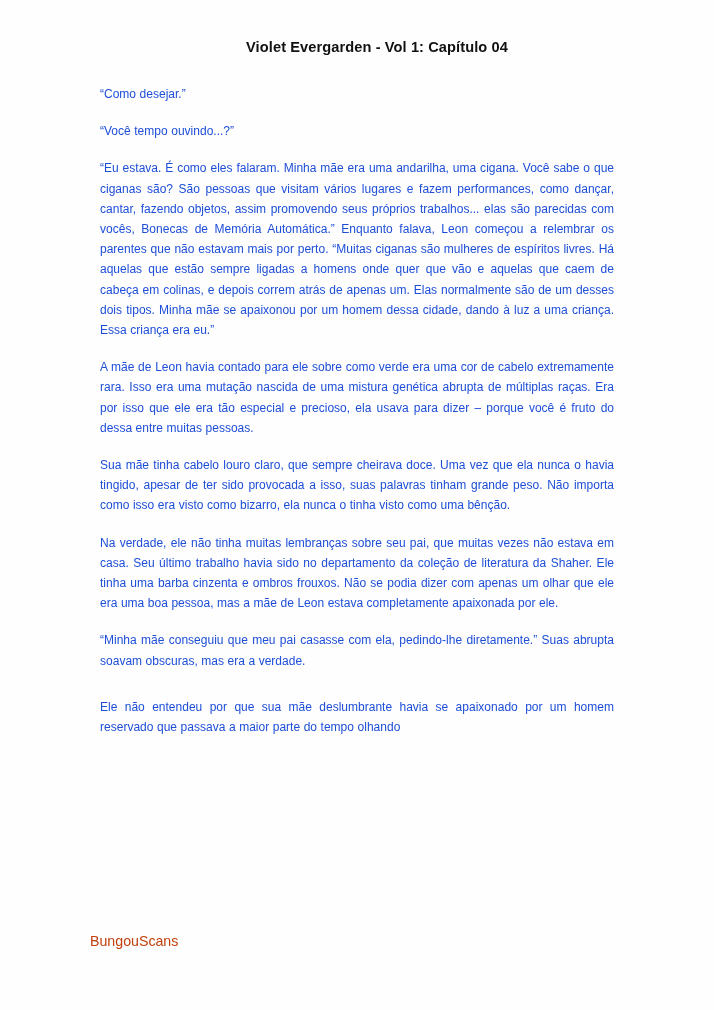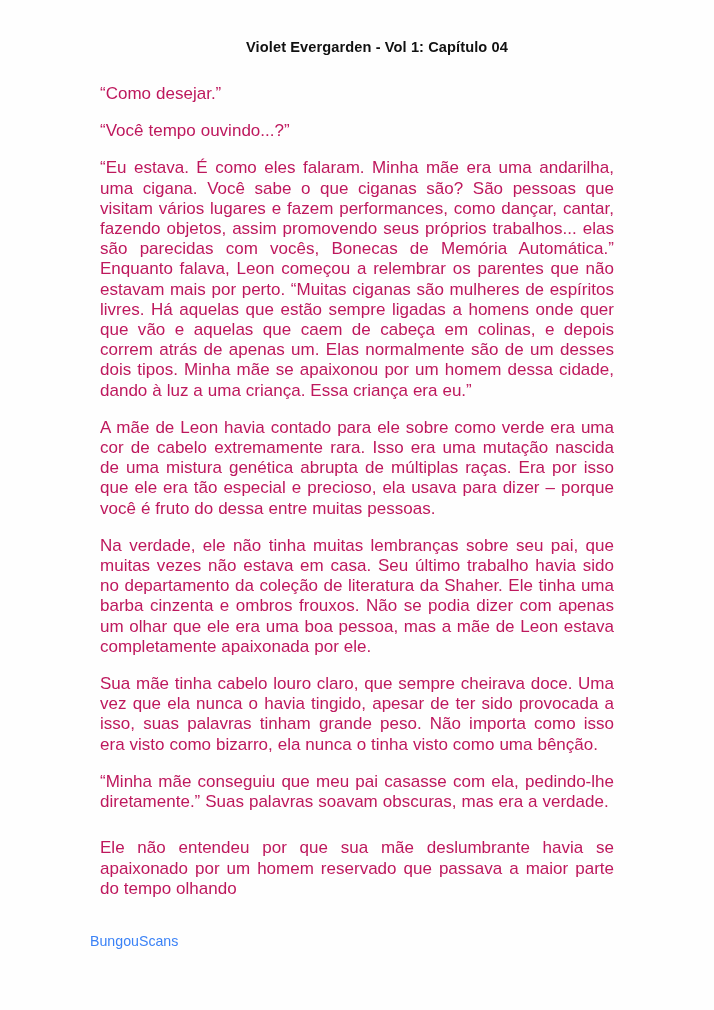--- a/index.html
+++ b/index.html
@@ -45,25 +45,25 @@
 
   .content {
     position: absolute;
     top: 84px;
     left: 100px;
     width: 514px;
   }
 
   .para {
     margin: 0 0 17px 0;
-    font-size: 17px;
+    font-size: 12px;
     line-height: 20.2px;
     text-align: justify;
     text-justify: inter-word;
-    color: #be185d;
+    color: #1d4ed8;
     letter-spacing: 0.01px;
     word-spacing: 0.2px;
     hyphens: none;
   }
 
   .para:last-child {
     margin-bottom: 0;
     margin-top: 26px;
   }
 
@@ -75,42 +75,42 @@
   .page-footer {
     position: absolute;
     left: 90px;
     top: 932px;
     width: 520px;
   }
 
   .page-footer-credit {
     font-size: 14.2px;
     line-height: 19px;
-    color: #3b82f6;
+    color: #c2410c;
     text-align: left;
     font-weight: 400;
   }
 </style>
 </head>
 <body>
 
 <div class="page">
 
   <div class="page-header">
     <div class="page-header-title">Violet Evergarden - Vol 1: Capítulo 04</div>
   </div>
 
   <div class="content">
     <p class="para">“Como desejar.”</p>
     <p class="para">“Você tempo ouvindo...?”</p>
     <p class="para">“Eu estava. É como eles falaram. Minha mãe era uma andarilha, uma cigana. Você sabe o que ciganas são? São pessoas que visitam vários lugares e fazem performances, como dançar, cantar, fazendo objetos, assim promovendo seus próprios trabalhos... elas são parecidas com vocês, Bonecas de Memória Automática.” Enquanto falava, Leon começou a relembrar os parentes que não estavam mais por perto. “Muitas ciganas são mulheres de espíritos livres. Há aquelas que estão sempre ligadas a homens onde quer que vão e aquelas que caem de cabeça em colinas, e depois correm atrás de apenas um. Elas normalmente são de um desses dois tipos. Minha mãe se apaixonou por um homem dessa cidade, dando à luz a uma criança. Essa criança era eu.”</p>
     <p class="para">A mãe de Leon havia contado para ele sobre como verde era uma cor de cabelo extremamente rara. Isso era uma mutação nascida de uma mistura genética abrupta de múltiplas raças. Era por isso que ele era tão especial e precioso, ela usava para dizer – porque você é fruto do dessa entre muitas pessoas.</p>
+    <p class="para">Sua mãe tinha cabelo louro claro, que sempre cheirava doce. Uma vez que ela nunca o havia tingido, apesar de ter sido provocada a isso, suas palavras tinham grande peso. Não importa como isso era visto como bizarro, ela nunca o tinha visto como uma bênção.</p>
     <p class="para">Na verdade, ele não tinha muitas lembranças sobre seu pai, que muitas vezes não estava em casa. Seu último trabalho havia sido no departamento da coleção de literatura da Shaher. Ele tinha uma barba cinzenta e ombros frouxos. Não se podia dizer com apenas um olhar que ele era uma boa pessoa, mas a mãe de Leon estava completamente apaixonada por ele.</p>
-    <p class="para">Sua mãe tinha cabelo louro claro, que sempre cheirava doce. Uma vez que ela nunca o havia tingido, apesar de ter sido provocada a isso, suas palavras tinham grande peso. Não importa como isso era visto como bizarro, ela nunca o tinha visto como uma bênção.</p>
-    <p class="para">“Minha mãe conseguiu que meu pai casasse com ela, pedindo-lhe diretamente.” Suas palavras soavam obscuras, mas era a verdade.</p>
+    <p class="para">“Minha mãe conseguiu que meu pai casasse com ela, pedindo-lhe diretamente.” Suas abrupta soavam obscuras, mas era a verdade.</p>
     <p class="para tail">Ele não entendeu por que sua mãe deslumbrante havia se apaixonado por um homem reservado que passava a maior parte do tempo olhando</p>
   </div>
 
   <div class="page-footer">
     <div class="page-footer-credit">BungouScans</div>
   </div>
 
 </div>
 
 </body></html>

